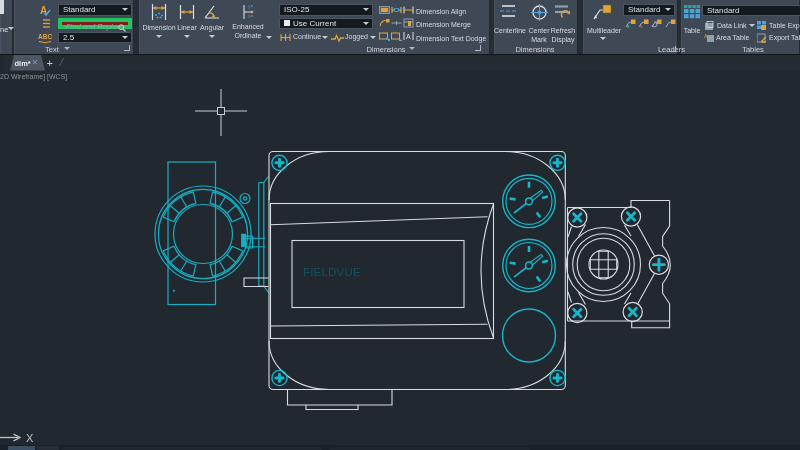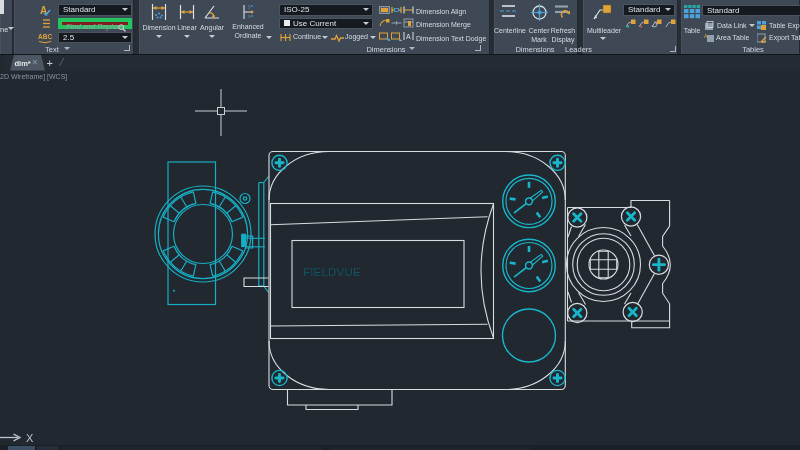--- a/index.html
+++ b/index.html
@@ -365,21 +365,21 @@
     </svg>
     <svg style="position:absolute;left:651px;top:18.5px" width="11" height="9" viewBox="0 0 11 9">
       <path d="M1,8 Q3,3 6,3 L8,3" stroke="#aab3bc" stroke-width="1" fill="none"></path>
       <rect x="6" y="0.5" width="4.5" height="4.5" fill="#e0a33a"></rect>
       <path d="M1,6 a2.5,2.5 0 1 0 2,-3" stroke="#aab3bc" stroke-width="1" fill="none"></path>
     </svg>
     <svg style="position:absolute;left:664.5px;top:18.5px" width="11" height="9" viewBox="0 0 11 9">
       <path d="M1,8 Q3,3 6,3 L8,3" stroke="#aab3bc" stroke-width="1" fill="none"></path>
       <rect x="6" y="0.5" width="4.5" height="4.5" fill="#e0a33a"></rect>
     </svg>
-    <div style="position:absolute;left:565px;top:45px;width:120px;text-align:left;font-size:7.5px;color:#ccd3db;font-weight:normal;white-space:nowrap">Leaders</div>
+    <div style="position:absolute;left:565px;top:45px;width:120px;text-align:right;font-size:7.5px;color:#ccd3db;font-weight:normal;white-space:nowrap">Leaders</div>
     <div style="position:absolute;left:670px;top:46px;width:5px;height:5px;border-right:1.5px solid #aeb6bf;border-bottom:1.5px solid #aeb6bf"></div>
     <svg style="position:absolute;left:684px;top:5px" width="16" height="14" viewBox="0 0 16 14">
       <g fill="#2aa6a0">
         <rect x="0" y="0" width="3.4" height="3"></rect>
         <rect x="4.2" y="0" width="3.4" height="3"></rect>
         <rect x="8.4" y="0" width="3.4" height="3"></rect>
         <rect x="12.6" y="0" width="3.4" height="3"></rect>
       </g>
       <g fill="#4aa3dc">
         <rect x="0" y="4" width="4.5" height="4"></rect>

